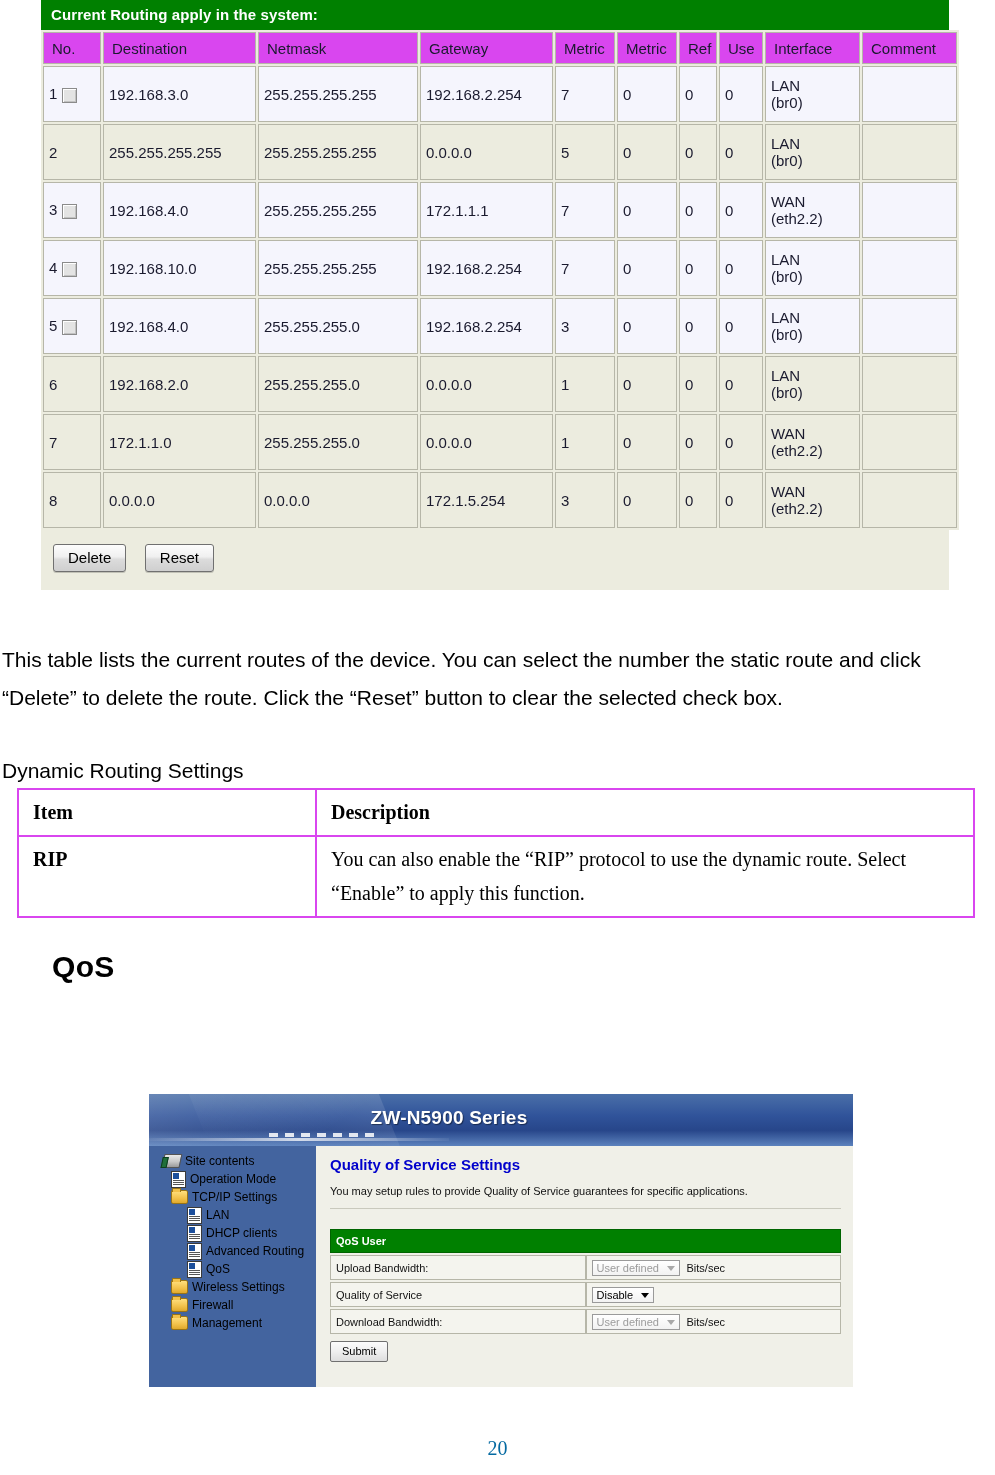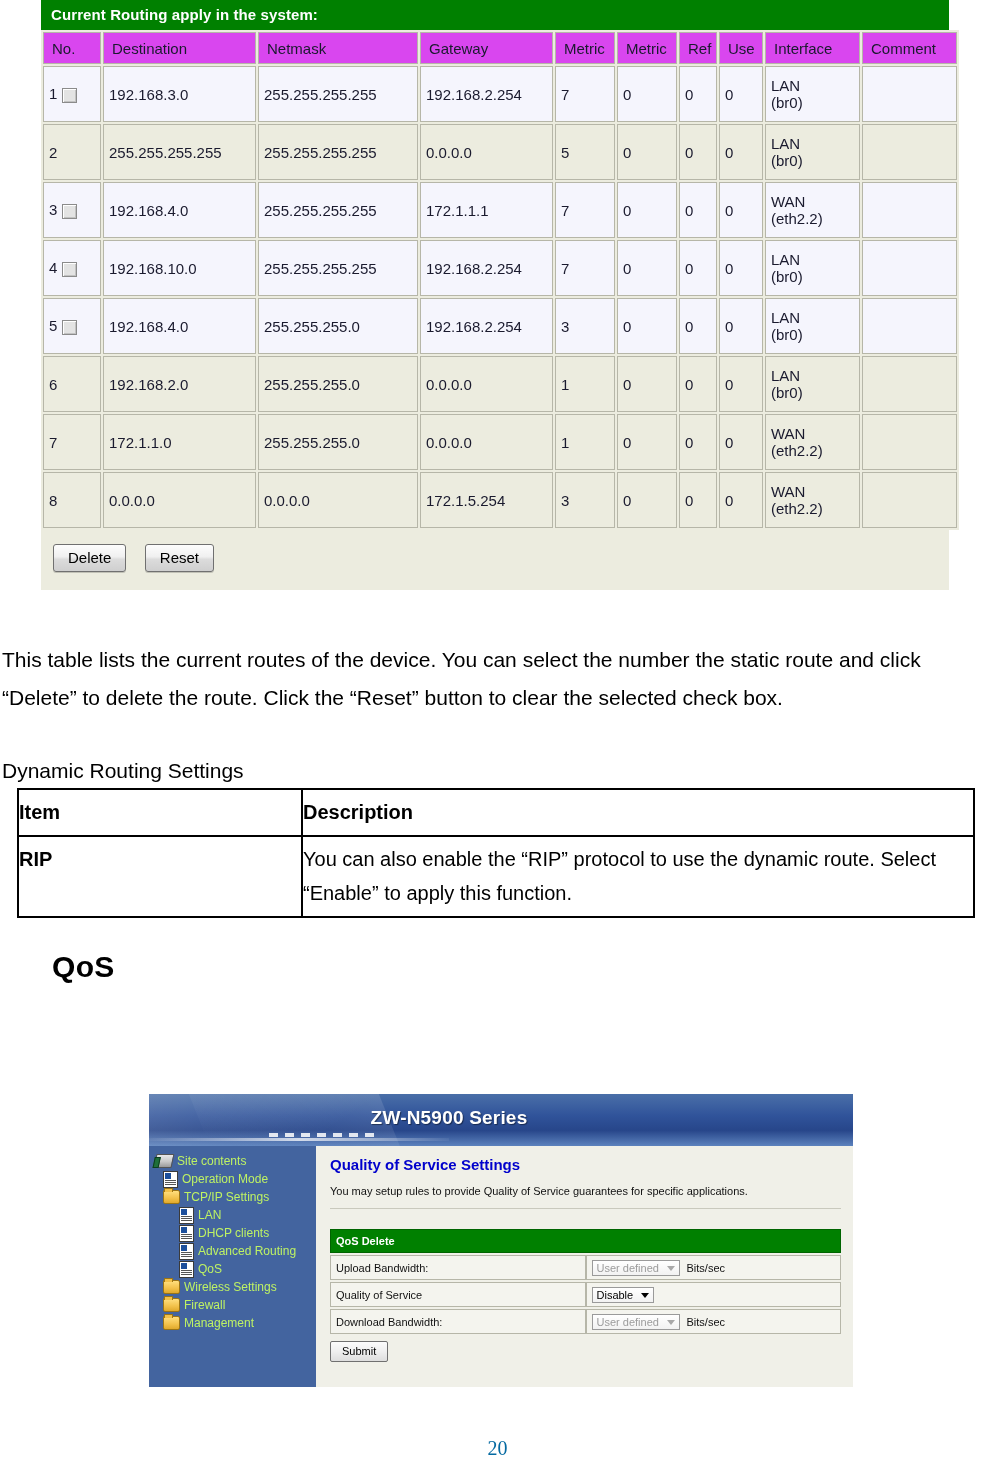--- a/index.html
+++ b/index.html
@@ -121,24 +121,25 @@
   
   .desc-table {
     position: absolute;
     left: 17px;
     top: 788px;
     width: 958px;
     border-collapse: collapse;
     font-size: 20px;
   }
   .desc-table td {
-    border: 2px solid #000000;
-    padding: 5px 10px 6px 0;
+    border: 2px solid #d946ef;
+    padding: 5px 10px 6px 14px;
     vertical-align: top;
     line-height: 34px;
+    font-family: Liberation Serif, serif;
   }
   .desc-table .c-item { width: 272px; font-weight: bold; }
   .desc-table .c-desc { font-weight: normal; }
   .desc-table tr.hdr td { font-weight: bold; }
 
   
   .qos-heading {
     position: absolute;
     left: 52px;
     top: 950px;
@@ -202,23 +203,23 @@
     padding-right: 104px;
   }
 
   .qos-body {
     display: flex;
     height: 241px;
   }
   .qos-sidebar {
     width: 168px;
     background: #43649f;
-    color: #bef264;
+    color: #000000;
     font-size: 12px;
-    padding: 6px 0 0 4px;
+    padding: 6px 0 0 12px;
     box-sizing: border-box;
   }
   .tree-item {
     display: flex;
     align-items: center;
     height: 18px;
     white-space: nowrap;
     padding-left: 2px;
   }
   .tree-item.lvl1 { padding-left: 10px; }
@@ -593,21 +594,21 @@
         <span class="tree-label">Management</span>
       </div>
     </div>
     <div class="qos-main">
       <div class="qos-h1">Quality of Service Settings</div>
       <div class="qos-desc">You may setup rules to provide Quality of Service guarantees for specific applications.</div>
       <div class="qos-rule"></div>
       <table class="qos-table">
         <tbody>
           <tr class="setup-hdr">
-            <td colspan="2">QoS Delete</td>
+            <td colspan="2">QoS User</td>
           </tr>
           <tr>
             <td class="qt-label">Upload Bandwidth:</td>
             <td>
               <span class="sel disabled"><span>User defined</span><span class="caret"></span></span><span class="bits">Bits/sec</span>
             </td>
           </tr>
           <tr>
             <td class="qt-label">Quality of Service</td>
             <td>

